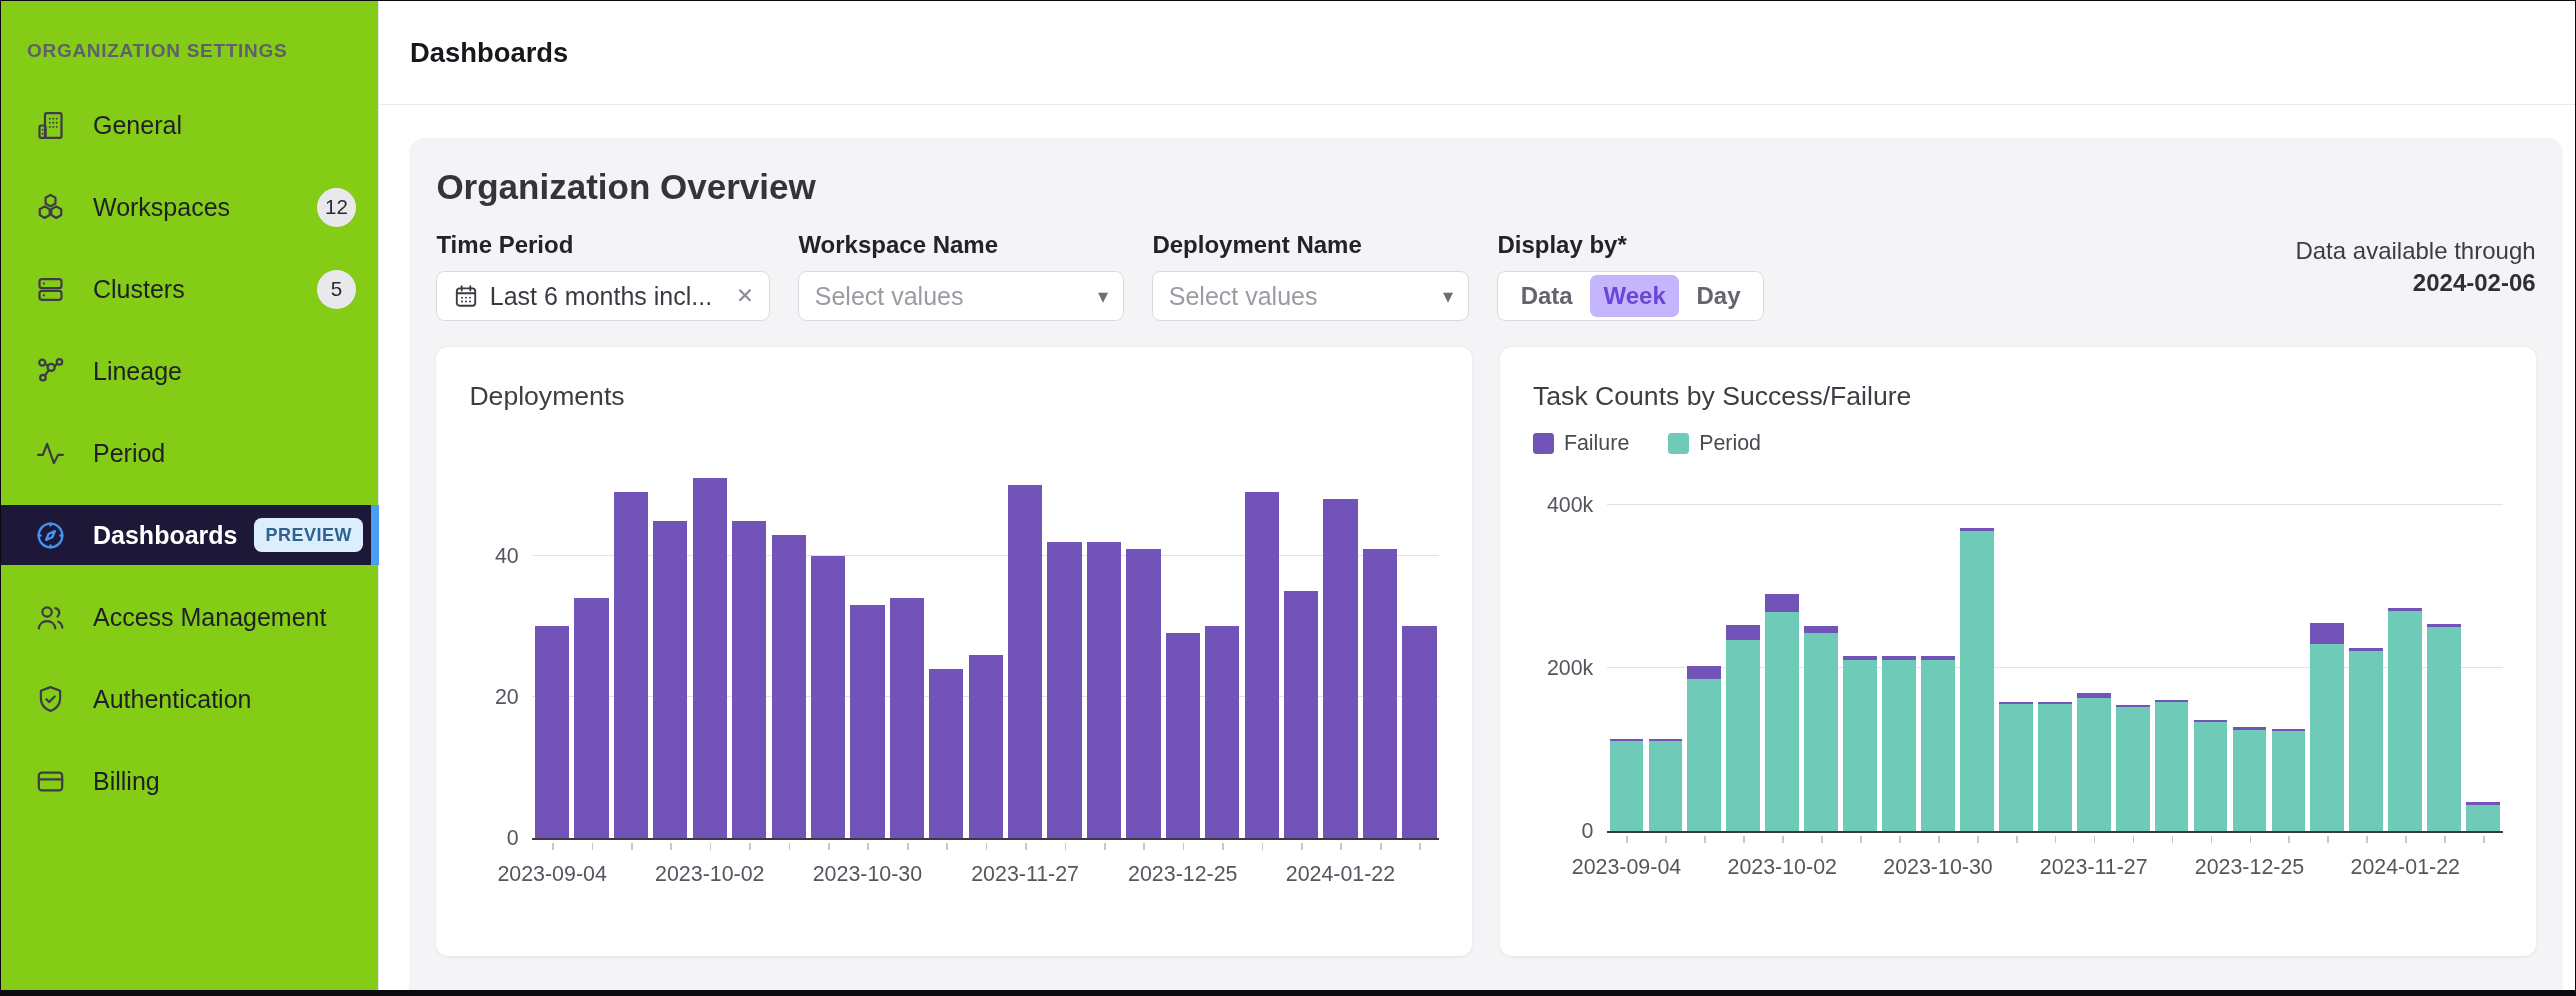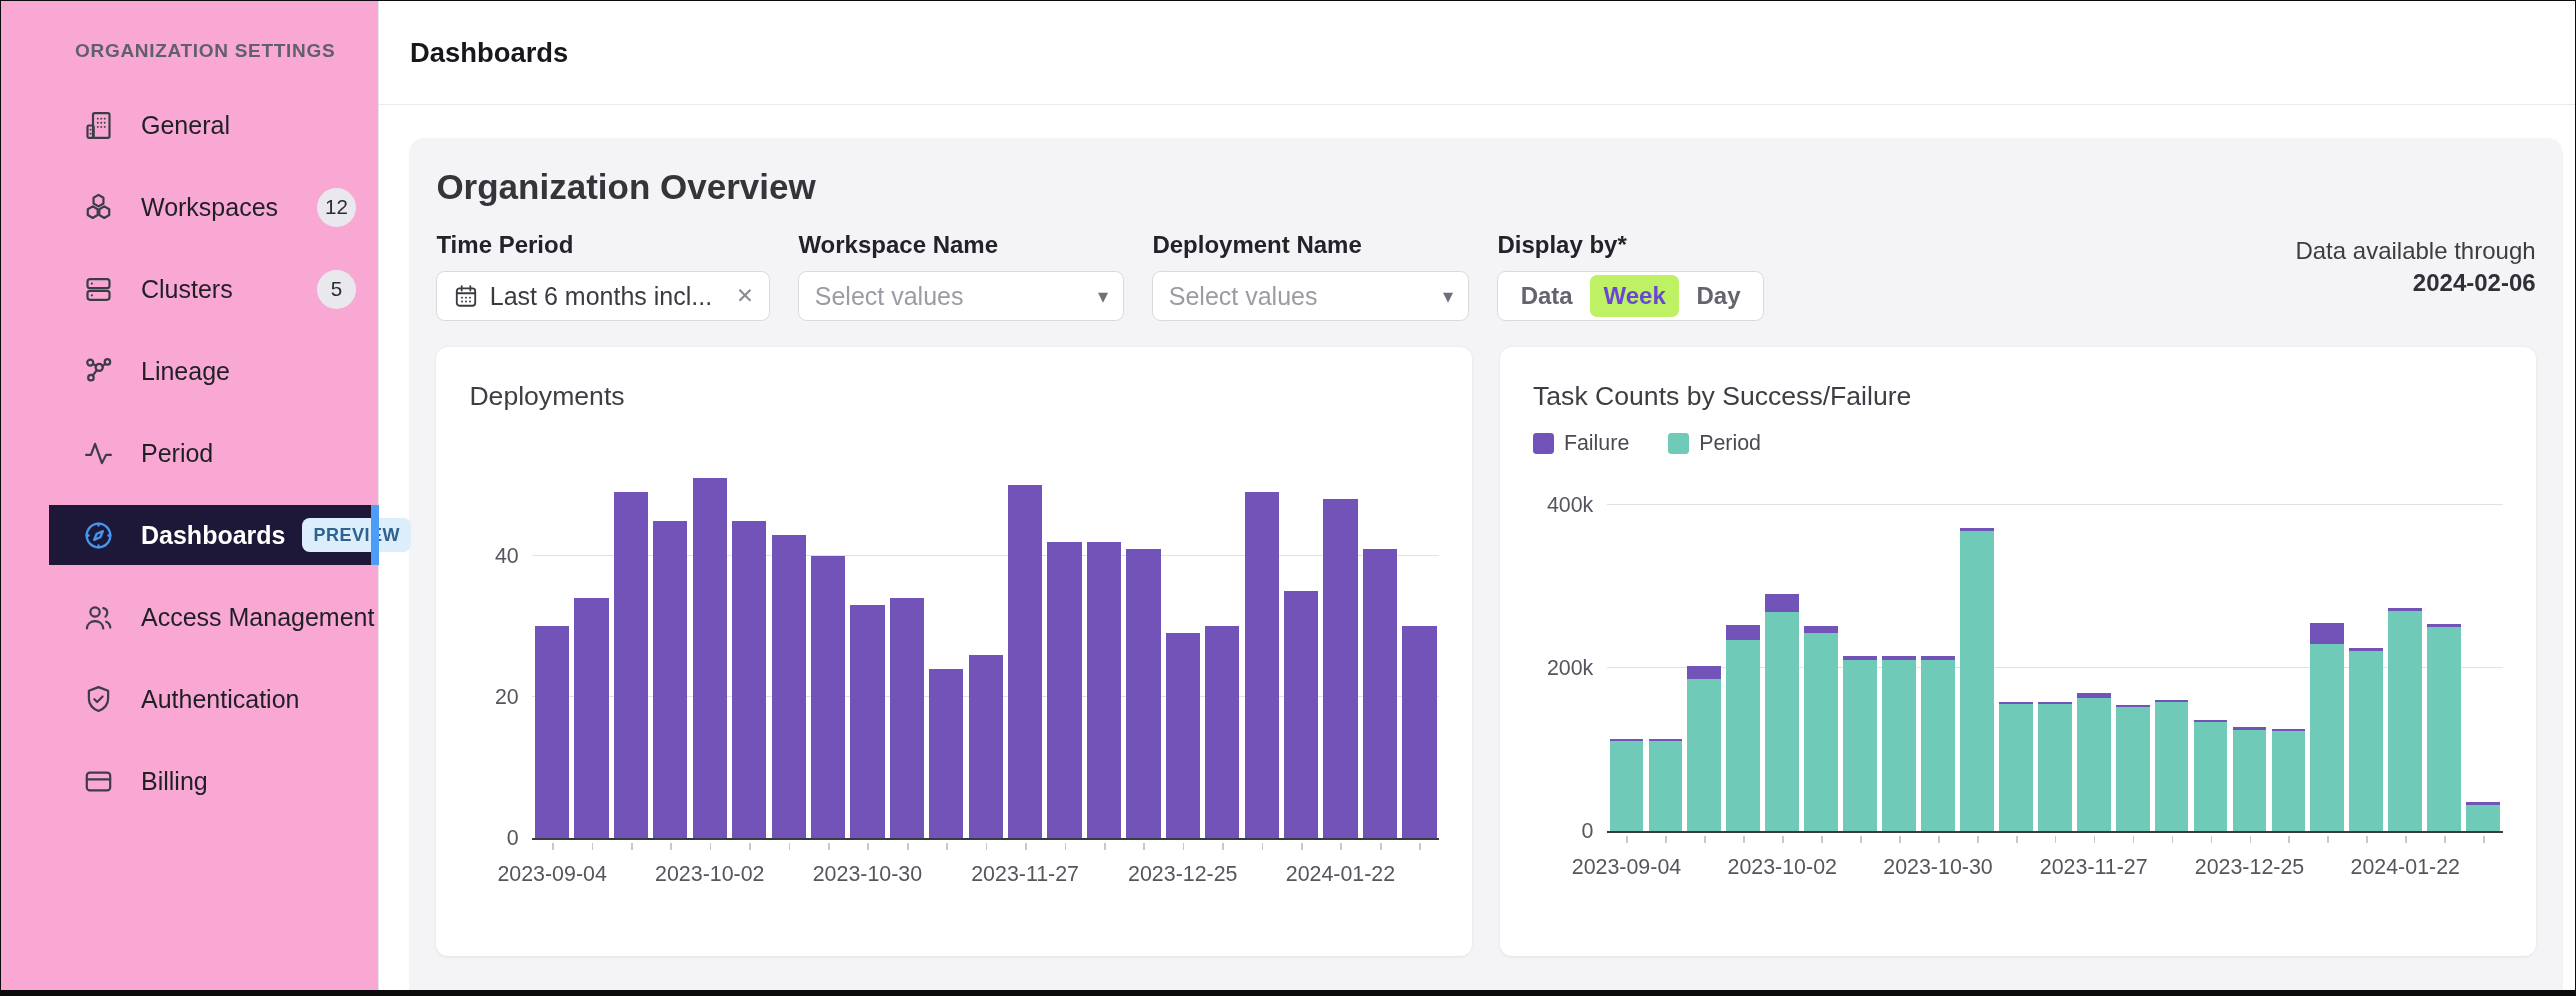--- a/index.html
+++ b/index.html
@@ -7,22 +7,22 @@
   body { font-family:"Liberation Sans", sans-serif; }
 
   .viewport{
     width:2576px; height:996px; background:#fff;
     border:1.7px solid #0b0b0f; border-bottom:6.9px solid #0b0b0f;
     display:flex; overflow:hidden; position:relative;
   }
 
   
   .sidebar{
-    width:378px; flex:0 0 378px; background:#f9a8d4;
-    border-right:0.9px solid #e5e5ea; padding-top:39px;padding-left:48px;
+    width:378px; flex:0 0 378px; background:#84cc16;
+    border-right:0.9px solid #e5e5ea; padding-top:39px;
   }
   .side-section-label{
     margin-left:26px; font-size:19px; font-weight:700;
     letter-spacing:0.7px; color:#60606a;
   }
   .side-nav{ margin-top:33px; }
   .nav-item{
     position:relative; height:60px; margin-bottom:22px;
     display:flex; align-items:center; padding-left:33px; cursor:pointer;
   }
@@ -74,21 +74,21 @@
   .ctl-select.narrow{ width:317px; }
   .cal-ic{ display:flex; margin-right:11px; color:#3a3a42; }
   .cal-ic svg{ width:26px; height:26px; }
   .tval{ white-space:nowrap; overflow:hidden; text-overflow:ellipsis; }
   .clear-x{ margin-left:auto; color:#8b8b95; font-size:21.4px; padding-left:8.6px; cursor:pointer; }
   .caret{ margin-left:auto; color:#6f6f79; font-size:20px; }
   .seg{ padding:0 8.6px; gap:3.4px; }
   .seg .seg-opt{
     font-size:24px; font-weight:700; color:#64646e; padding:6.9px 13.7px; border-radius:6.9px; cursor:pointer;
   }
-  .seg .seg-opt.selected{ background:#bef264; color:#6b46d6; }
+  .seg .seg-opt.selected{ background:#c4b5fd; color:#6b46d6; }
   .data-avail{ margin-left:auto; text-align:right; margin-top:1.7px; }
   .data-avail .da1{ font-size:24px; color:#3c3c44; line-height:1.5; }
   .data-avail .da2{ font-size:24px; font-weight:700; color:#2f2f37;text-align:right; }
 
   
   .charts-row{ display:flex; gap:28px; margin-top:26px; }
   .card{
     flex:1; min-width:0; height:609px; background:#fff; border-radius:12px;
     box-shadow:0 0.9px 2.6px rgba(18,18,40,.08); padding:34px 33px 0 33px;
   }

